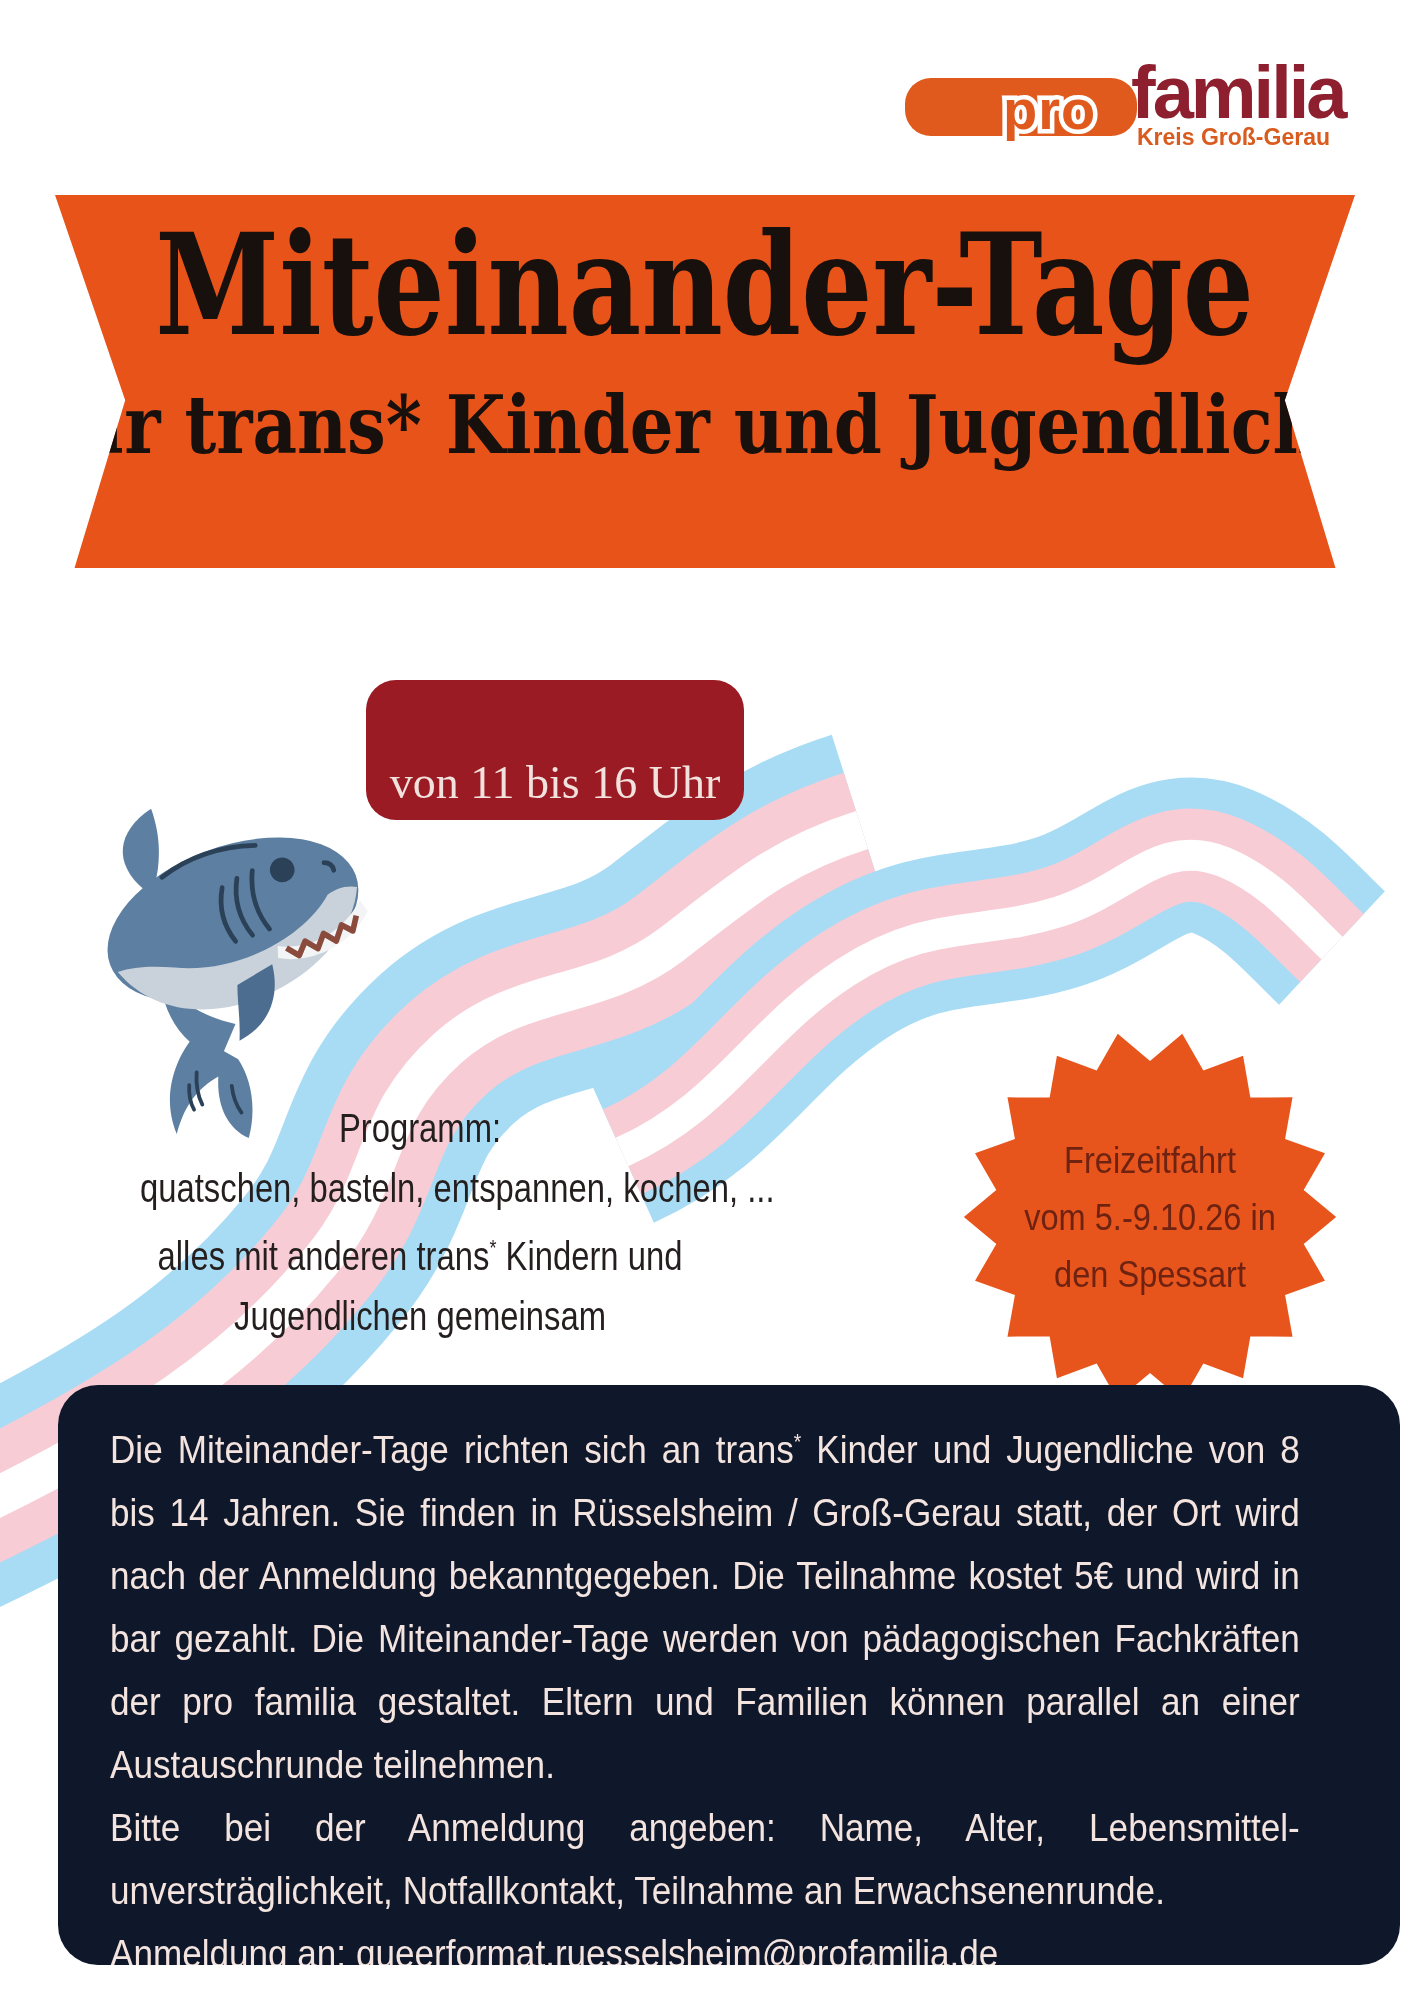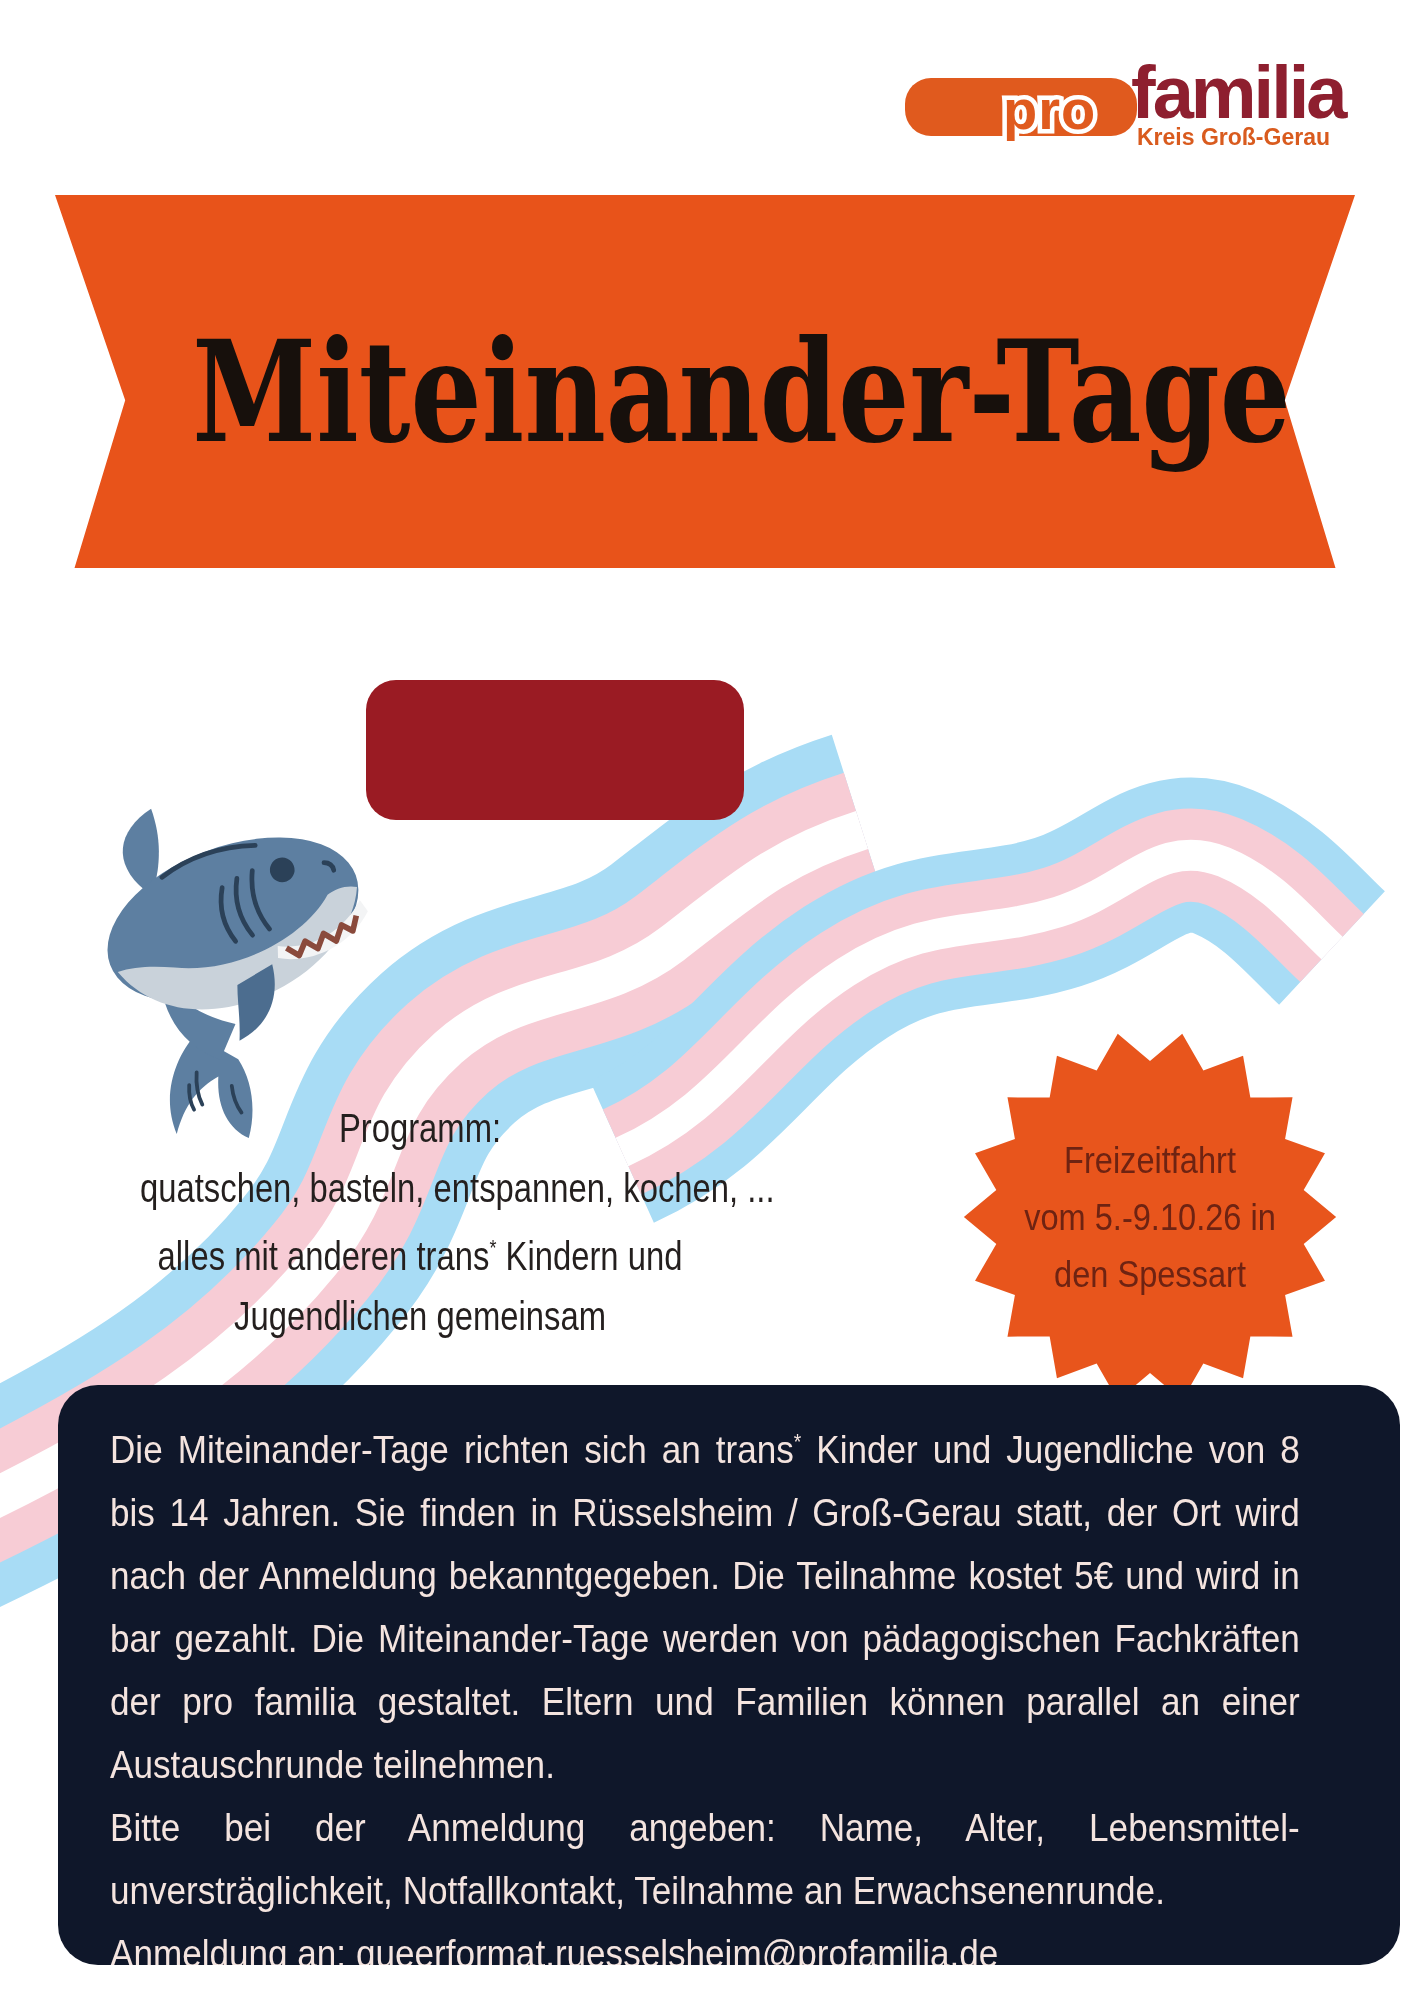--- a/index.html
+++ b/index.html
@@ -31,21 +31,21 @@
   .pf-pro .stroke { position:absolute; left:0; top:0; -webkit-text-stroke:9px #ffffff; color:#e05a1e; }
   .pf-pro .fill   { position:relative; color:#e05a1e; }
   .pf-familia { position:absolute; left:226px; top:-4px; font-size:74px; font-weight:bold; color:#8e1f2f; letter-spacing:-3px; line-height:1; }
   .pf-region { position:absolute; left:232px; top:64px; font-size:23px; font-weight:bold; color:#d95b1e; letter-spacing:0; }
 
   
   .banner {
     position:absolute; left:55px; top:195px; width:1300px; height:373px;
     background:#e8531a; color:#17100c;
     clip-path:polygon(0 0, 100% 0, 94.6% 55%, 98.5% 100%, 1.5% 100%, 5.4% 55%);
-    display:flex; flex-direction:row; align-items:center;
+    display:flex; flex-direction:column; align-items:center;
     font-family:"DejaVu Serif", serif;
   }
   .banner-title {
     margin-top:20px; font-size:140px; font-weight:bold; line-height:1.0;
     transform:scaleX(0.80); transform-origin:center; white-space:nowrap;
   }
   .banner-subtitle {
     margin-top:30px; font-size:80px; font-weight:bold; line-height:1.0;
     transform:scaleX(0.86); transform-origin:center; white-space:nowrap;
   }
@@ -140,20 +140,21 @@
     <div class="pf-familia">familia</div>
     <div class="pf-region">Kreis Groß-Gerau</div>
   </div>
 
   <div class="banner">
     <div class="banner-title">Miteinander-Tage</div>
     <div class="banner-subtitle">für trans* Kinder und Jugendliche</div>
   </div>
 
   <div class="date-tab"></div>
+  <div class="time-line">von 11 bis 16 Uhr</div>
 
   <svg class="shark" viewBox="0 0 340 380" xmlns="http://www.w3.org/2000/svg">
     <g transform="rotate(-20 170 190)">
 
       <path d="M116 252 C88 268 60 300 62 344 C80 318 100 306 124 302 C112 330 114 356 132 374 C150 348 156 318 150 292 Z" fill="#5d7fa1"></path>
       <path d="M100 190 C92 230 104 262 132 286 L160 256 C132 238 112 216 108 186 Z" fill="#5d7fa1"></path>
 
       <path d="M118 90 C96 52 112 22 154 12 C154 44 143 72 127 93 Z" fill="#5d7fa1"></path>
 
       <ellipse cx="195" cy="152" rx="138" ry="78" fill="#5d7fa1"></ellipse>

